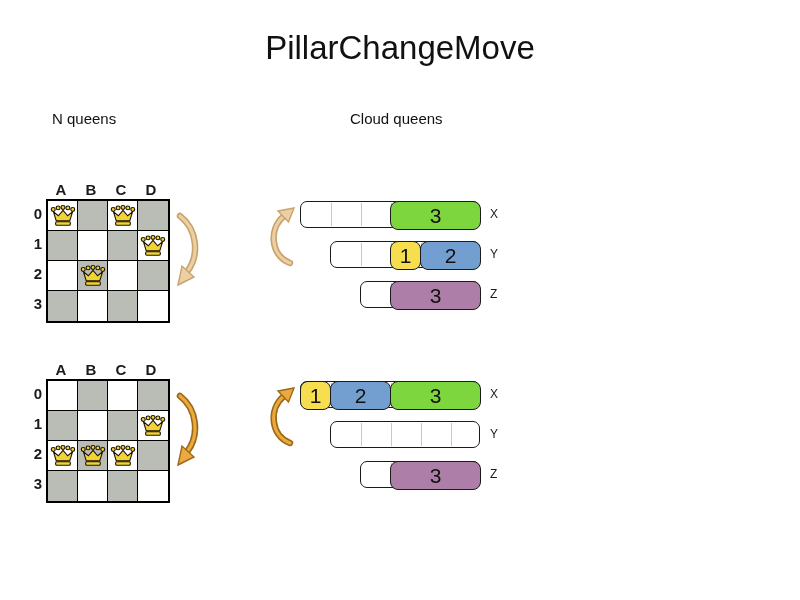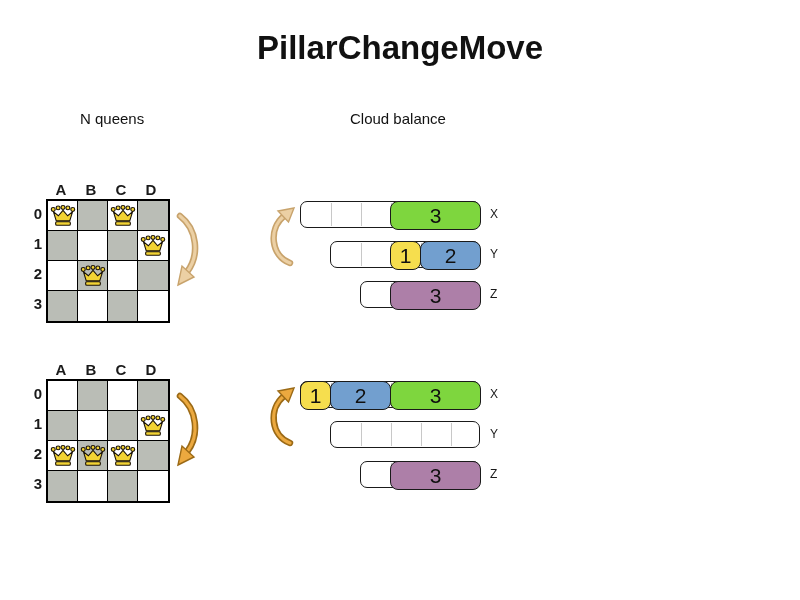--- a/index.html
+++ b/index.html
@@ -1,23 +1,23 @@
 <!DOCTYPE html>
 <html style="--board-gray: #babdb6; --arrow-light: #ecd0a4; --arrow-light-stroke: #c8a36c; --arrow-dark: #eca93f; --arrow-dark-stroke: #9b6a16;"><head>
 <meta charset="utf-8">
 <style>
   html,body{margin:0;padding:0;background:#fff;}
   .page{position:relative;width:800px;height:600px;background:#ffffff;overflow:hidden;
         font-family:"Liberation Sans",sans-serif;color:#1a1a1a;}
   .title{position:absolute;left:0;right:0;top:31px;text-align:center;
-         font-size:33px;line-height:1.05;font-weight:700;color:#111;}
+         font-size:33px;line-height:1.05;font-weight:400;color:#111;}
   .subtitle{position:absolute;left:0;right:0;top:70px;text-align:center;
             font-size:13px;color:#111;}
   .section-label{position:absolute;top:110px;font-size:15px;color:#111;}
-  .section-label.nqueens{left:80px;}
+  .section-label.nqueens{left:52px;}
   .section-label.cloud{left:350px;}
 
   
   .board-wrap{position:absolute;width:160px;height:142px;}
   .col-label{position:absolute;top:0;width:30px;height:15px;text-align:center;
              font-size:15px;font-weight:600;color:#1a1a1a;line-height:15px;}
   .row-label{position:absolute;left:0;width:22px;height:30px;text-align:right;
              font-size:15px;font-weight:600;color:#1a1a1a;line-height:30px;}
   .board-grid{position:absolute;left:26px;top:17px;width:120px;height:120px;
               border:2px solid #000;display:grid;box-sizing:content-box;
@@ -51,21 +51,21 @@
   .arrow .inner{fill:none;stroke-linecap:round;}
 </style>
 </head>
 <body>
 
 <div class="page">
 
   <div class="title">PillarChangeMove</div>
 
   <div class="section-label nqueens">N queens</div>
-  <div class="section-label cloud">Cloud balance</div>
+  <div class="section-label cloud">Cloud queens</div>
 
   <div class="board-wrap" id="board-before" style="left:20px;top:182px;">
       <div class="col-label" style="left: 26px;">A</div>
       <div class="col-label" style="left: 56px;">B</div>
       <div class="col-label" style="left: 86px;">C</div>
       <div class="col-label" style="left: 116px;">D</div>
       <div class="row-label" style="top: 17px;">0</div>
       <div class="row-label" style="top: 47px;">1</div>
       <div class="row-label" style="top: 77px;">2</div>
       <div class="row-label" style="top: 107px;">3</div>

